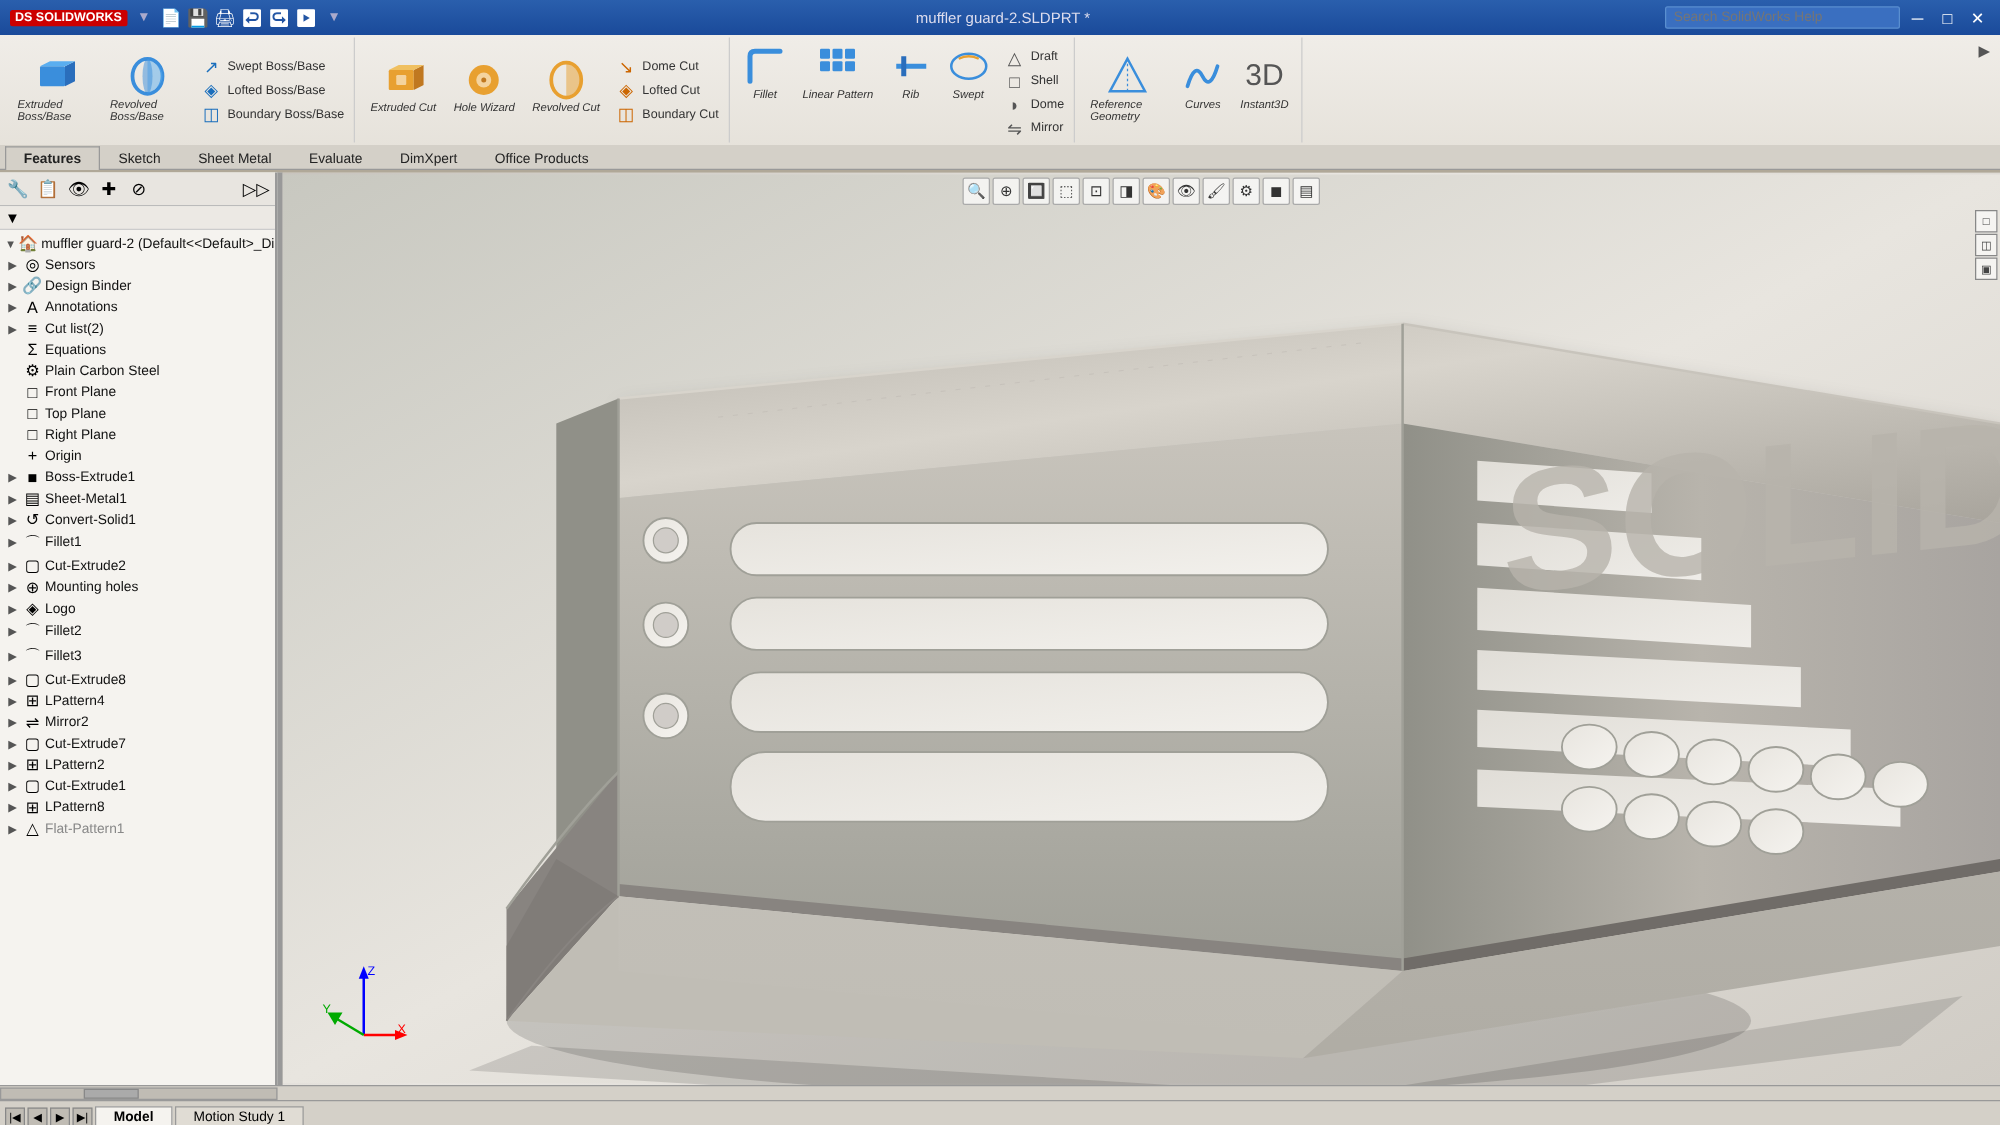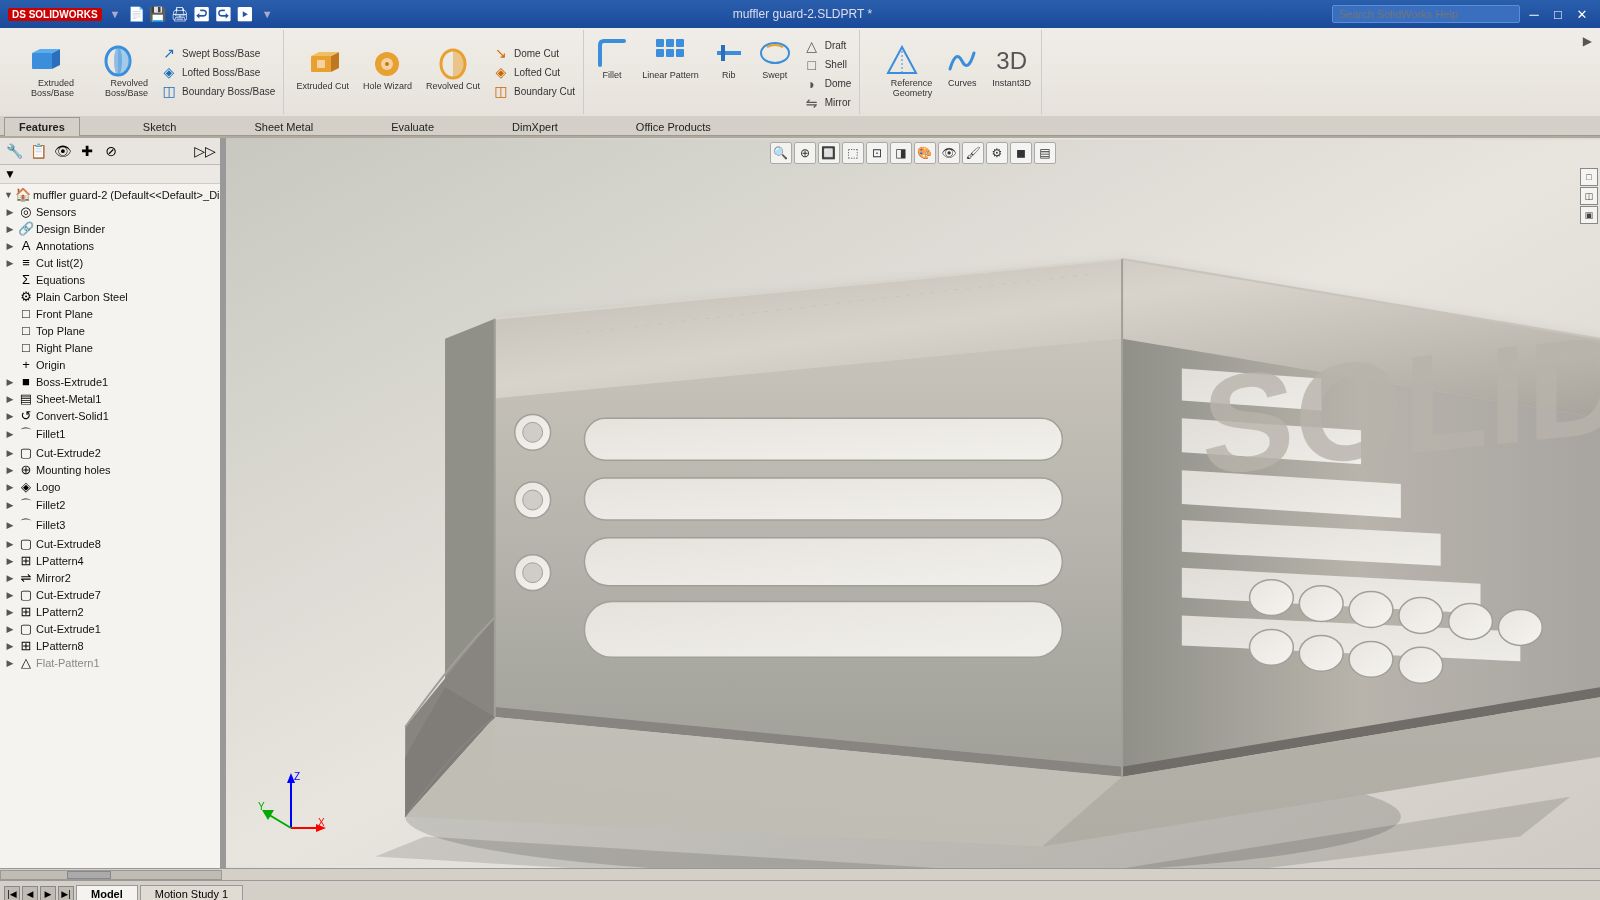--- a/index.html
+++ b/index.html
@@ -71,24 +71,25 @@
       min-width: 44px;
       gap: 2px;
     }
     .ribbon-item .icon {
       width: 32px; height: 32px;
       display: flex; align-items: center; justify-content: center;
       font-size: 22px;
     }
     .ribbon-item .label {
       font-size: 9px;
-      text-align: right;
+      text-align: left;
       color: #333;
       line-height: 1.1;
       max-width: 60px;
+      font-style: italic;
     }
     .ribbon-small-group {
       display: flex;
       flex-direction: column;
       gap: 1px;
     }
     .ribbon-small-item {
       display: flex;
       align-items: center;
       gap: 4px;
@@ -101,21 +102,20 @@
     }
     .ribbon-small-item .sm-icon { font-size: 14px; width: 18px; text-align: center; }
 
     
     #ribbon-tabs {
       display: flex;
       align-items: center;
       background: #d4d0c8;
       border-bottom: 1px solid #999;
       padding: 0 4px;
-      gap: 48px;
     }
     .rtab {
       padding: 3px 14px;
       cursor: pointer;
       font-size: 11px;
       color: #222;
       border: 1px solid transparent;
       border-bottom: none;
       position: relative;
       top: 1px;

